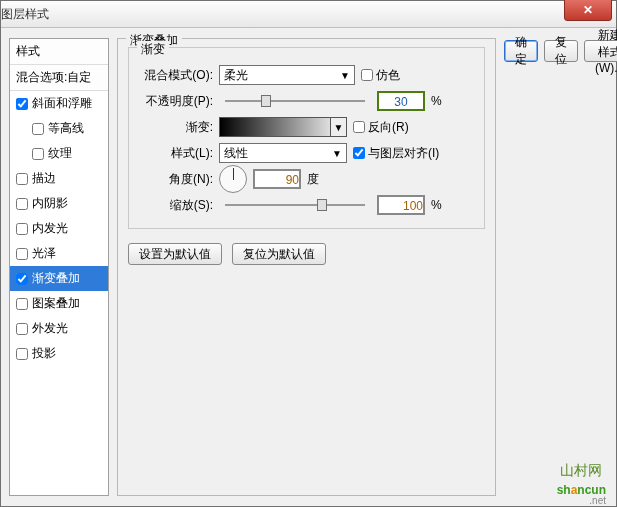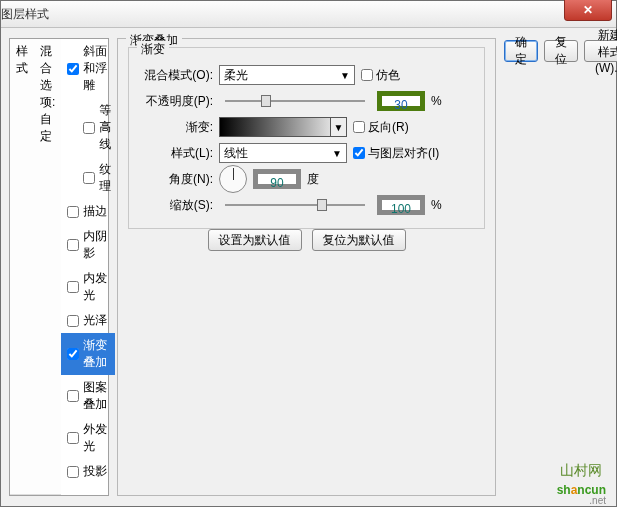--- a/index.html
+++ b/index.html
@@ -3,50 +3,50 @@
 <meta charset="utf-8">
 <style>
 * { box-sizing: border-box; margin: 0; padding: 0; font-family: "Microsoft YaHei", SimSun, sans-serif; font-size: 12px; }
 body { background: #999; width: 617px; height: 507px; position: relative; overflow: hidden; }
 .window { position: absolute; left: 0; top: 0; width: 617px; height: 507px; background: #f0f0f0; border: 1px solid #707070; }
 .titlebar { height: 27px; background: linear-gradient(#fdfdfd, #e8e8e8); border-bottom: 1px solid #c0c0c0; display: flex; align-items: center; position: relative; }
 .titlebar-text { color: #333; }
 .close-btn { position: absolute; right: 4px; top: -2px; width: 48px; height: 22px; background: linear-gradient(#e26f65, #c0392b); border: 1px solid #8a2b22; border-radius: 0 0 3px 3px; display: flex; align-items: center; justify-content: center; color: #fff; font-weight: bold; font-size: 14px; cursor: pointer; }
 .client { display: flex; padding: 10px 8px; gap: 8px; height: calc(100% - 27px); }
 
-.styles-panel { width: 100px; border: 1px solid #a0a0a0; background: #fff; display: flex; flex-direction: row; }
+.styles-panel { width: 100px; border: 1px solid #a0a0a0; background: #fff; display: flex; flex-direction: column; }
 .styles-header { padding: 4px 6px; border-bottom: 1px solid #ddd; background: #fdfdfd; }
 .styles-sub { padding: 4px 6px; border-bottom: 1px solid #ddd; background: #fdfdfd; }
 .style-item { padding: 4px 4px 4px 6px; display: flex; align-items: center; gap: 4px; cursor: pointer; }
 .style-item.indent { padding-left: 22px; }
 .style-item.selected { background: #2f7bd9; color: #fff; }
 .style-item input[type=checkbox] { width: 12px; height: 12px; }
 
 .center-panel { flex: 1; border: 1px solid #b8b8b8; position: relative; padding: 8px 10px; }
 .center-legend { position: absolute; top: -7px; left: 8px; background: #f0f0f0; padding: 0 4px; font-size: 12px; }
 .inner-group { border: 1px solid #c8c8c8; position: relative; padding: 14px 10px 10px 10px; }
 .inner-legend { position: absolute; top: -7px; left: 8px; background: #f0f0f0; padding: 0 4px; }
 
 .row { display: flex; align-items: center; height: 26px; gap: 6px; }
 .row-label { width: 74px; text-align: right; }
 .combo { height: 20px; border: 1px solid #707070; background: #fff; display: flex; align-items: center; padding: 0 4px; justify-content: space-between; }
 .combo .arrow { font-size: 10px; }
 .slider-track { flex: 1; height: 2px; background: #999; position: relative; margin: 0 6px; }
 .slider-thumb { position: absolute; top: -5px; width: 10px; height: 12px; background: #e0e0e0; border: 1px solid #707070; }
-.numbox { width: 48px; height: 20px; border: 5px solid #4d7c0f; background: #fff; text-align: center; line-height: 18px; color: #1a5fb4; }
-.numbox.plain { color: #0f766e; border-color: #888; }
+.numbox { width: 48px; height: 20px; border: 2px solid #4d7c0f; background: #fff; text-align: center; line-height: 18px; color: #1a5fb4; }
+.numbox.plain { color: #a16207; border-color: #888; text-align: right; }
 .pct { width: 16px; }
 .grad-swatch { width: 128px; height: 20px; border: 1px solid #555; background: linear-gradient(to right, #000, #fff); display: flex; justify-content: flex-end; }
 .grad-arrow { width: 16px; background: #eee; border-left: 1px solid #555; display: flex; align-items: center; justify-content: center; font-size: 10px; }
 .chk { display: flex; align-items: center; gap: 3px; }
 .chk input { width: 12px; height: 12px; }
 .angle-dial { width: 28px; height: 28px; border: 1px solid #888; border-radius: 50%; background: #fafafa; position: relative; }
 .angle-dial::after { content: ""; position: absolute; width: 1px; height: 12px; background: #333; left: 50%; top: 2px; transform-origin: bottom; }
 .btn { height: 22px; border: 1px solid #888; background: linear-gradient(#fdfdfd, #e4e4e4); border-radius: 3px; padding: 0 10px; cursor: pointer; display: inline-flex; align-items: center; justify-content: center; }
-.default-btns { display: flex; gap: 10px; justify-content: center; }
+.default-btns { display: flex; gap: 10px; margin-top: 14px; }
 
 .right-panel { width: 104px; display: flex; flex-direction: row; gap: 6px; align-items: stretch; padding-top: 2px; }
 .right-panel .btn { width: 100%; }
 .btn.primary { border: 1px solid #2a6fc9; box-shadow: 0 0 0 1px #7fb2ec inset; }
 .preview-chk { display: flex; align-items: center; gap: 4px; margin-top: 20px; justify-content: center; }
 .preview-box { width: 70px; height: 70px; border: 1px solid #b0b0b0; background: #eaeaea; margin: 8px auto 0; display: flex; align-items: center; justify-content: center; }
 .preview-inner { width: 38px; height: 38px; background: #f5f5f5; border-radius: 6px; box-shadow: inset 1px 1px 2px #fff, 1px 1px 3px rgba(0,0,0,.2); }
 
 .watermark { position: absolute; right: 10px; bottom: 6px; font-family: Arial, sans-serif; font-weight: bold; font-size: 22px; }
 .watermark .g { color: #3a9a1f; }

